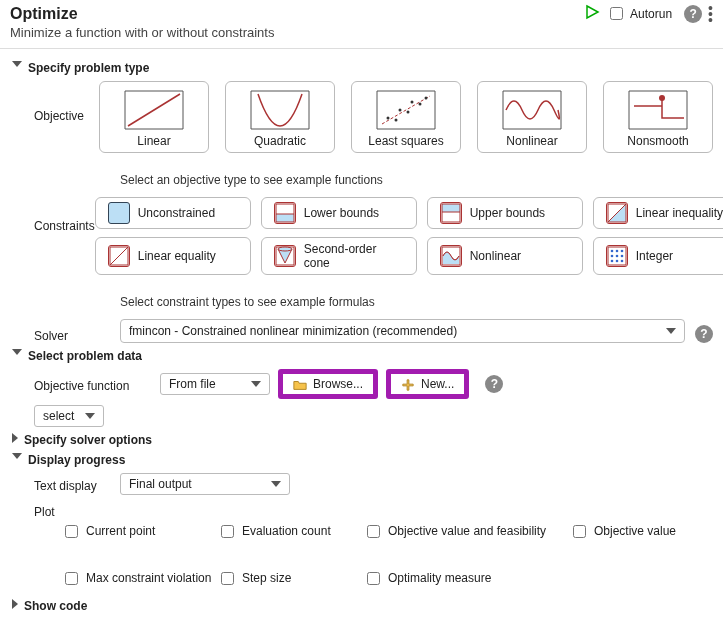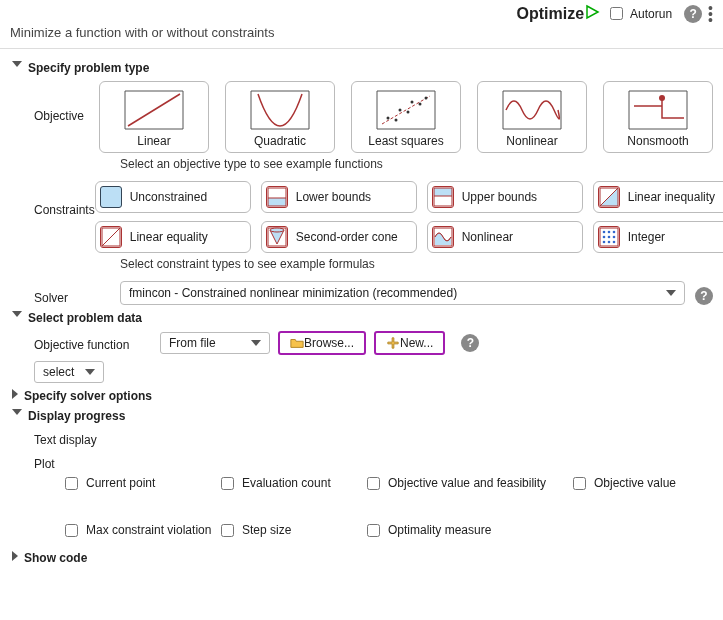--- a/index.html
+++ b/index.html
@@ -9,21 +9,21 @@
     font-size: 12px;
     color: #222;
     background: #fff;
     width: 723px;
   }
   .titlebar {
     display: flex;
     align-items: center;
     padding: 4px 10px 2px 10px;
   }
-  .title { font-size: 16px; font-weight: bold; flex: 1; text-align: right; }
+  .title { font-size: 16px; font-weight: bold; flex: 1; }
   .run-icon { color: #00a000; margin-right: 6px; }
   .help-circle {
     display: inline-flex; align-items: center; justify-content: center;
     width: 18px; height: 18px; border-radius: 50%;
     background: #888; color: #fff; font-weight: bold; font-size: 12px;
     margin-left: 8px;
   }
   .kebab { margin-left: 6px; color: #555; letter-spacing: 0; font-size: 14px; line-height: 6px; }
   .kebab span { display:block; }
   .subtitle { padding: 0 10px 8px 10px; color: #444; font-size: 13px; }
@@ -43,46 +43,46 @@
   .form-label.mid { padding-top: 4px; }
   .obj-cards { display:flex; gap:16px; }
   .obj-card {
     width: 110px; border:1px solid #bbb; border-radius:6px;
     padding: 6px 4px 4px 4px; text-align:center; cursor:pointer;
     background:#fff;
   }
   .obj-icon { height: 44px; display:flex; align-items:center; justify-content:center; }
   .obj-icon svg { width: 60px; height: 40px; }
   .obj-label { margin-top:2px; font-size:12px; }
-  .hint { margin: 4px 0 10px 110px; color:#333; font-size:12px; }
+  .hint { margin: 20px 0 10px 110px; color:#333; font-size:12px; }
   .constraints-wrap { display:flex; flex-direction:column; gap:8px; }
   .constraint-row { display:flex; gap:10px; }
   .con-card {
     width: 156px; border:1px solid #bbb; border-radius:6px;
-    padding: 4px 4px; display:flex; align-items:center; gap:8px;
+    padding: 4px 12px; display:flex; align-items:center; gap:8px;
     cursor:pointer; background:#fff;
   }
   .con-icon { width:22px; height:22px; display:flex; align-items:center; justify-content:center; border:1px solid #a33; border-radius:3px; }
   .con-icon.blue { border-color:#345; background:#bcdff5; }
   .con-label { font-size:12px; }
   .solver-select {
     flex:1; display:flex; align-items:center; justify-content:space-between;
     border:1px solid #bbb; border-radius:4px; padding:4px 8px; background:#fff;
     cursor:pointer; min-height:22px;
   }
   .caret { width:0;height:0;border-left:5px solid transparent;border-right:5px solid transparent;border-top:6px solid #555; }
   .inline-controls { display:flex; align-items:center; gap:8px; }
   .dropdown {
     display:flex; align-items:center; justify-content:space-between;
     border:1px solid #bbb; border-radius:3px; padding:3px 8px; background:#fff;
     cursor:pointer; min-width:110px;
   }
   .btn {
-    display:flex; align-items:center; 
-    border:2px solid #a21caf; border-radius:3px; padding:3px 10px; background:#fff;
+    display:flex; align-items:flex-end; gap:6px;
+    border:5px solid #a21caf; border-radius:3px; padding:3px 10px; background:#fff;
     cursor:pointer;
   }
   .btn .ficon { width:14px; height:12px; }
   .chk { display:flex; align-items:center; gap:8px; cursor:pointer;margin-top:23px; }
   .chk input { margin:0; }
   .label-col { width:86px; padding-top:4px; }
   .plot-grid { display:grid; grid-template-columns: 150px 140px 200px 140px; row-gap:10px; column-gap:6px; }
   .autorun-wrap { display:flex; align-items:center; gap:4px; margin-right:4px; }
   svg line, svg path, svg rect, svg circle, svg polyline { vector-effect: non-scaling-stroke; }
 </style>
@@ -318,20 +318,24 @@
     <span>Specify solver options</span>
   </div>
 
   <div class="section-header">
     <span class="tri down"></span>
     <span>Display progress</span>
   </div>
 
   <div class="form-row" style="align-items:center">
     <div class="label-col">Text display</div>
+    <div class="dropdown" style="min-width:170px">
+      <span>Final output</span>
+      <span class="caret"></span>
+    </div>
   </div>
 
   <div class="form-row">
     <div class="label-col">Plot</div>
     <div class="plot-grid">
       <label class="chk">
           <input type="checkbox" style="">
           <span>Current point</span>
         </label>
       <label class="chk">

